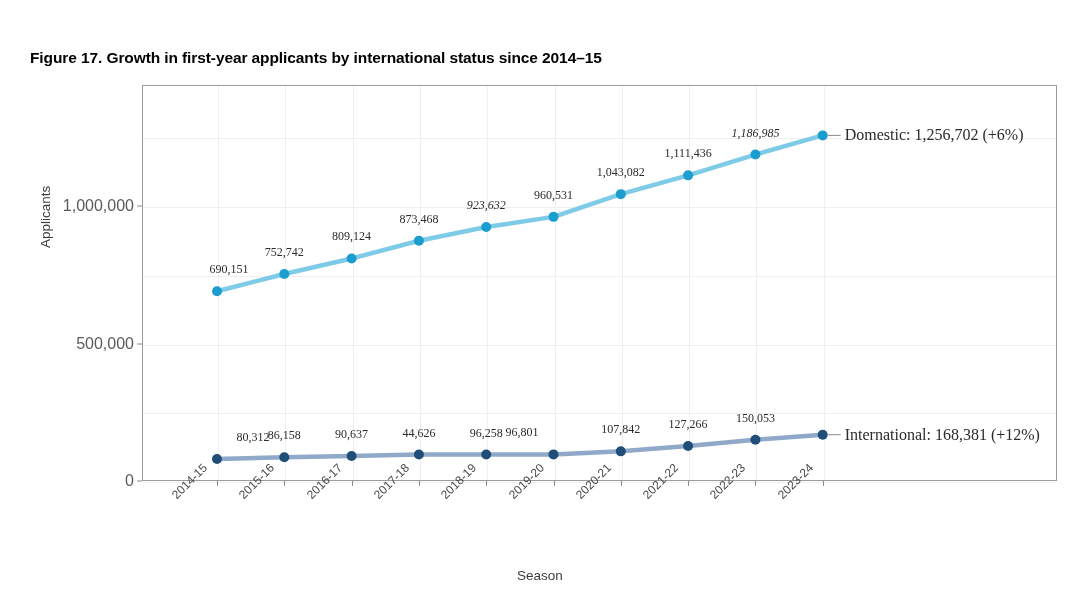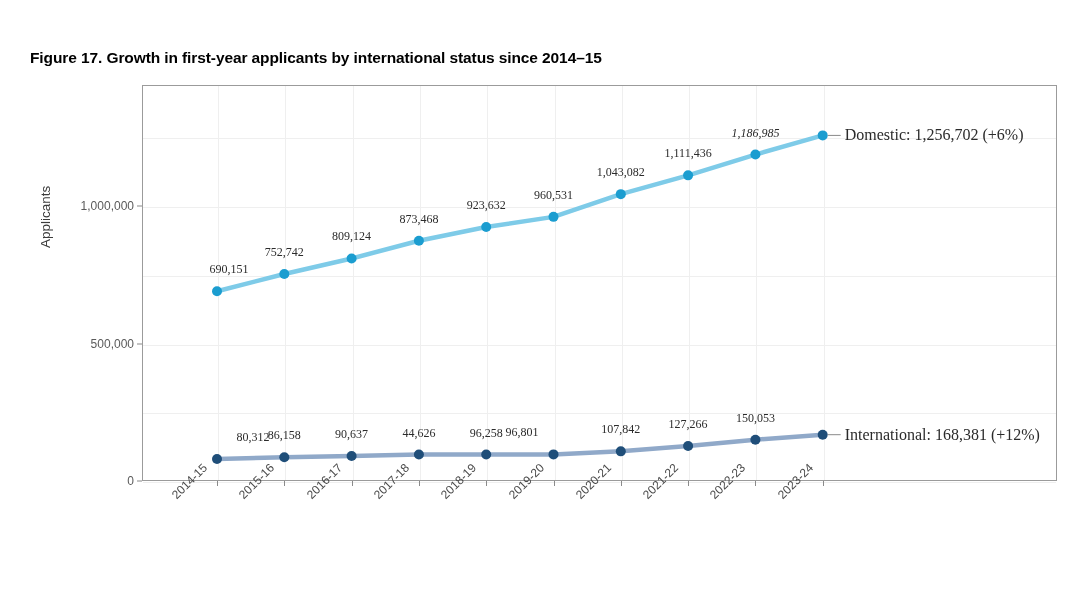--- a/index.html
+++ b/index.html
@@ -60,21 +60,21 @@
     height: 100%;
     width: 1px;
     background: #efefef;
   }
 
   
   .ytick-label {
     position: absolute;
     right: 0;
     transform: translateY(-50%);
-    font-size: 12px;
+    font-size: 16px;
     color: #5a5a5a;
     white-space: nowrap;
     text-align: right;
   }
   .ytick-mark {
     position: absolute;
     width: 5px;
     height: 1px;
     background: #8a8a8a;
     transform: translateY(-50%);
@@ -187,20 +187,21 @@
       <circle cx="351.6" cy="456.074825" r="5" fill="#1f4e79"></circle>
       <circle cx="418.9" cy="454.54005" r="5" fill="#1f4e79"></circle>
       <circle cx="486.2" cy="454.52905" r="5" fill="#1f4e79"></circle>
       <circle cx="553.5" cy="454.379725" r="5" fill="#1f4e79"></circle>
       <circle cx="620.8" cy="451.34345" r="5" fill="#1f4e79"></circle>
       <circle cx="688.0999999999999" cy="446.00185" r="5" fill="#1f4e79"></circle>
       <circle cx="755.4" cy="439.735425" r="5" fill="#1f4e79"></circle>
       <circle cx="822.6999999999999" cy="434.695225" r="5" fill="#1f4e79"></circle>
     </svg>
   <div id="y-axis-title">Applicants</div>
+  <div id="x-axis-title">Season</div>
 <div class="ytick-label" style="width: 90px; left: 44px; top: 481px;">0</div>
     <div class="ytick-mark" style="left: 137px; top: 481px;"></div>
     <div class="ytick-label" style="width: 90px; left: 44px; top: 343.5px;">500,000</div>
     <div class="ytick-mark" style="left: 137px; top: 343.5px;"></div>
     <div class="ytick-label" style="width: 90px; left: 44px; top: 206px;">1,000,000</div>
     <div class="ytick-mark" style="left: 137px; top: 206px;"></div>
     <div class="xtick-mark" style="left: 217px;"></div>
     <div class="xtick-label" style="left: 169px;">2014-15</div>
     <div class="xtick-mark" style="left: 284.3px;"></div>
     <div class="xtick-label" style="left: 236.3px;">2015-16</div>
@@ -217,21 +218,21 @@
     <div class="xtick-mark" style="left: 688.1px;"></div>
     <div class="xtick-label" style="left: 640.1px;">2021-22</div>
     <div class="xtick-mark" style="left: 755.4px;"></div>
     <div class="xtick-label" style="left: 707.4px;">2022-23</div>
     <div class="xtick-mark" style="left: 822.7px;"></div>
     <div class="xtick-label" style="left: 774.7px;">2023-24</div>
     <div class="point-label" style="left: 217px; top: 277.208px; margin-left: 12px;">690,151</div>
     <div class="point-label" style="left: 284.3px; top: 259.996px;">752,742</div>
     <div class="point-label" style="left: 351.6px; top: 244.491px;">809,124</div>
     <div class="point-label" style="left: 418.9px; top: 226.796px;">873,468</div>
-    <div class="point-label" style="left: 486.2px; top: 213.001px;">923,632</div>
+    <div class="point-label" style="left: 486.2px; top: 213.001px; font-style: italic;">923,632</div>
     <div class="point-label" style="left: 553.5px; top: 202.854px; font-family: Liberation Serif, serif;">960,531</div>
     <div class="point-label" style="left: 620.8px; top: 180.152px;">1,043,082</div>
     <div class="point-label" style="left: 688.1px; top: 161.355px;">1,111,436</div>
     <div class="point-label" style="left: 755.4px; top: 140.579px; font-style: italic;">1,186,985</div>
     <div class="end-label" style="left: 844.7px; top: 135.407px;">Domestic: 1,256,702 (+6%)</div>
     <div class="point-label" style="left: 209px; top: 444.914px; margin-left: 44px;">80,312</div>
     <div class="point-label" style="left: 284.3px; top: 443.307px;">86,158</div>
     <div class="point-label" style="left: 351.6px; top: 442.075px;">90,637</div>
     <div class="point-label" style="left: 418.9px; top: 440.54px;">44,626</div>
     <div class="point-label" style="left: 486.2px; top: 440.529px;">96,258</div>

